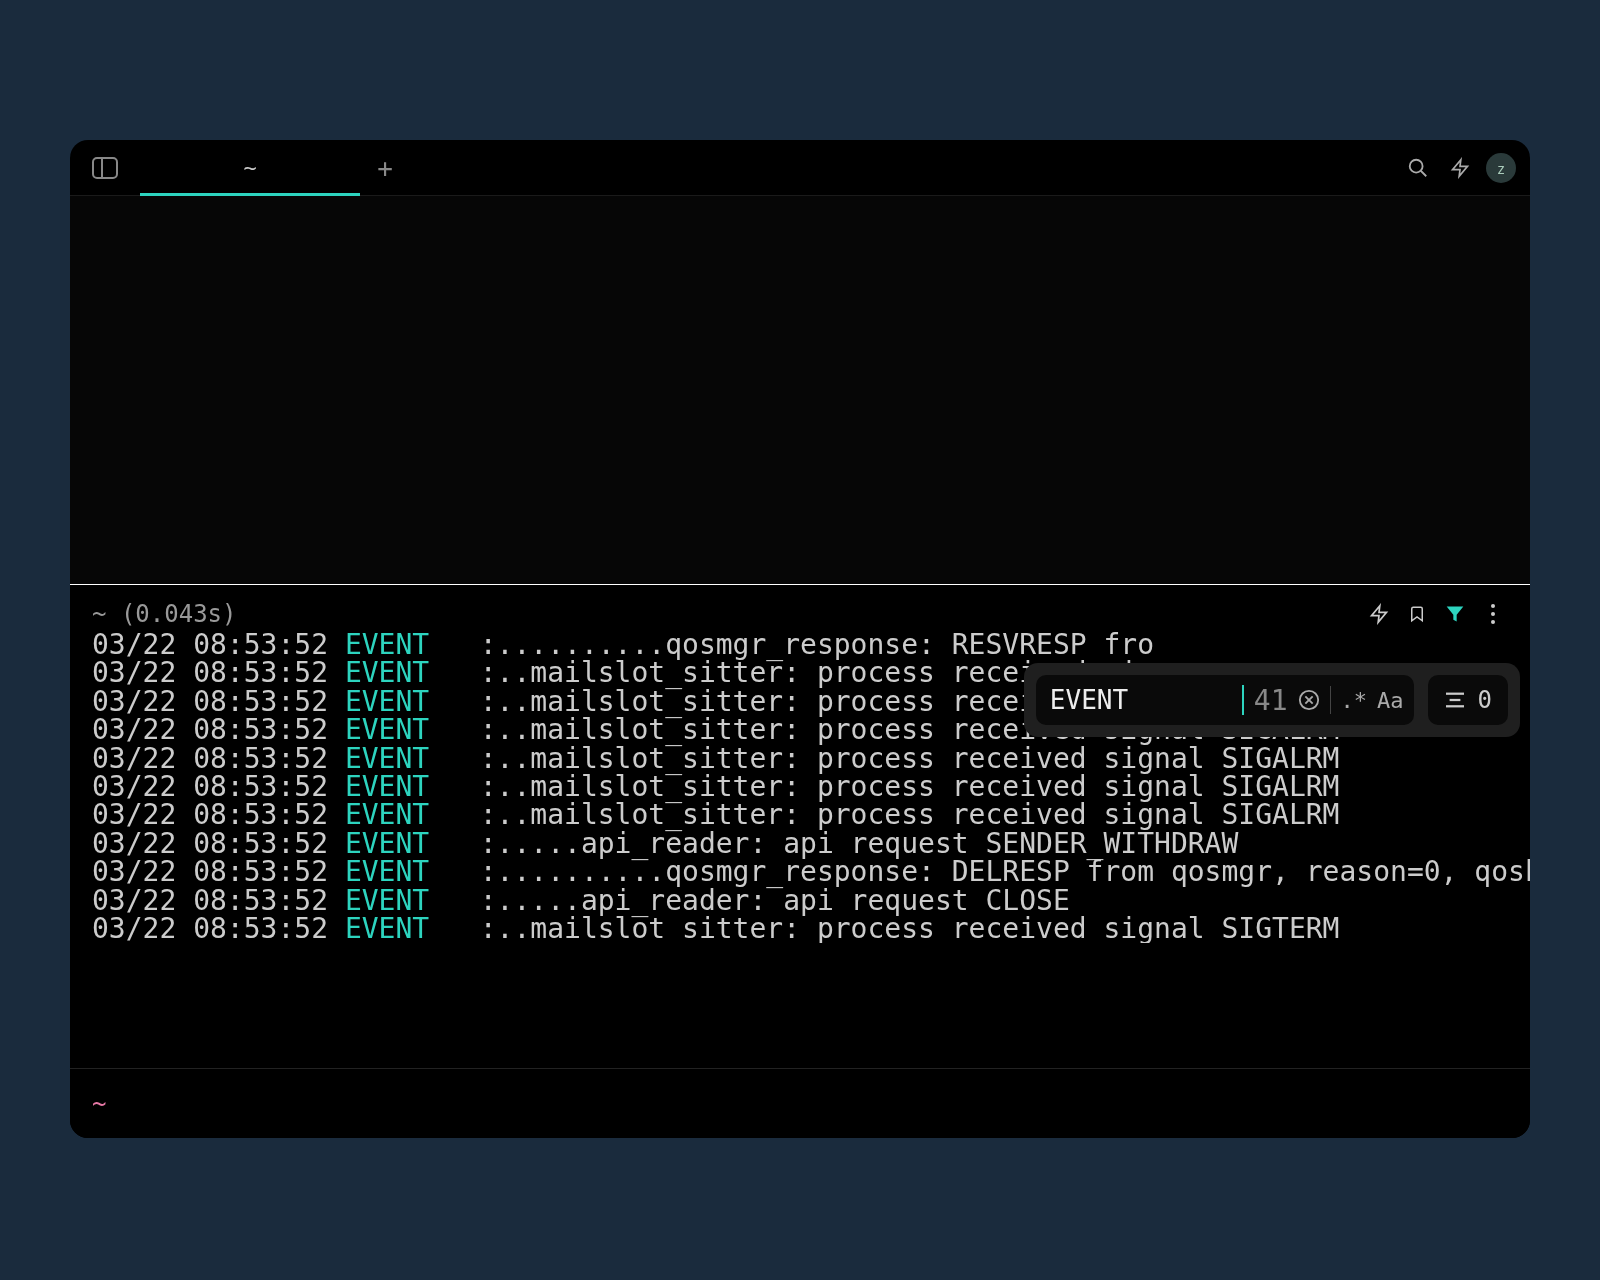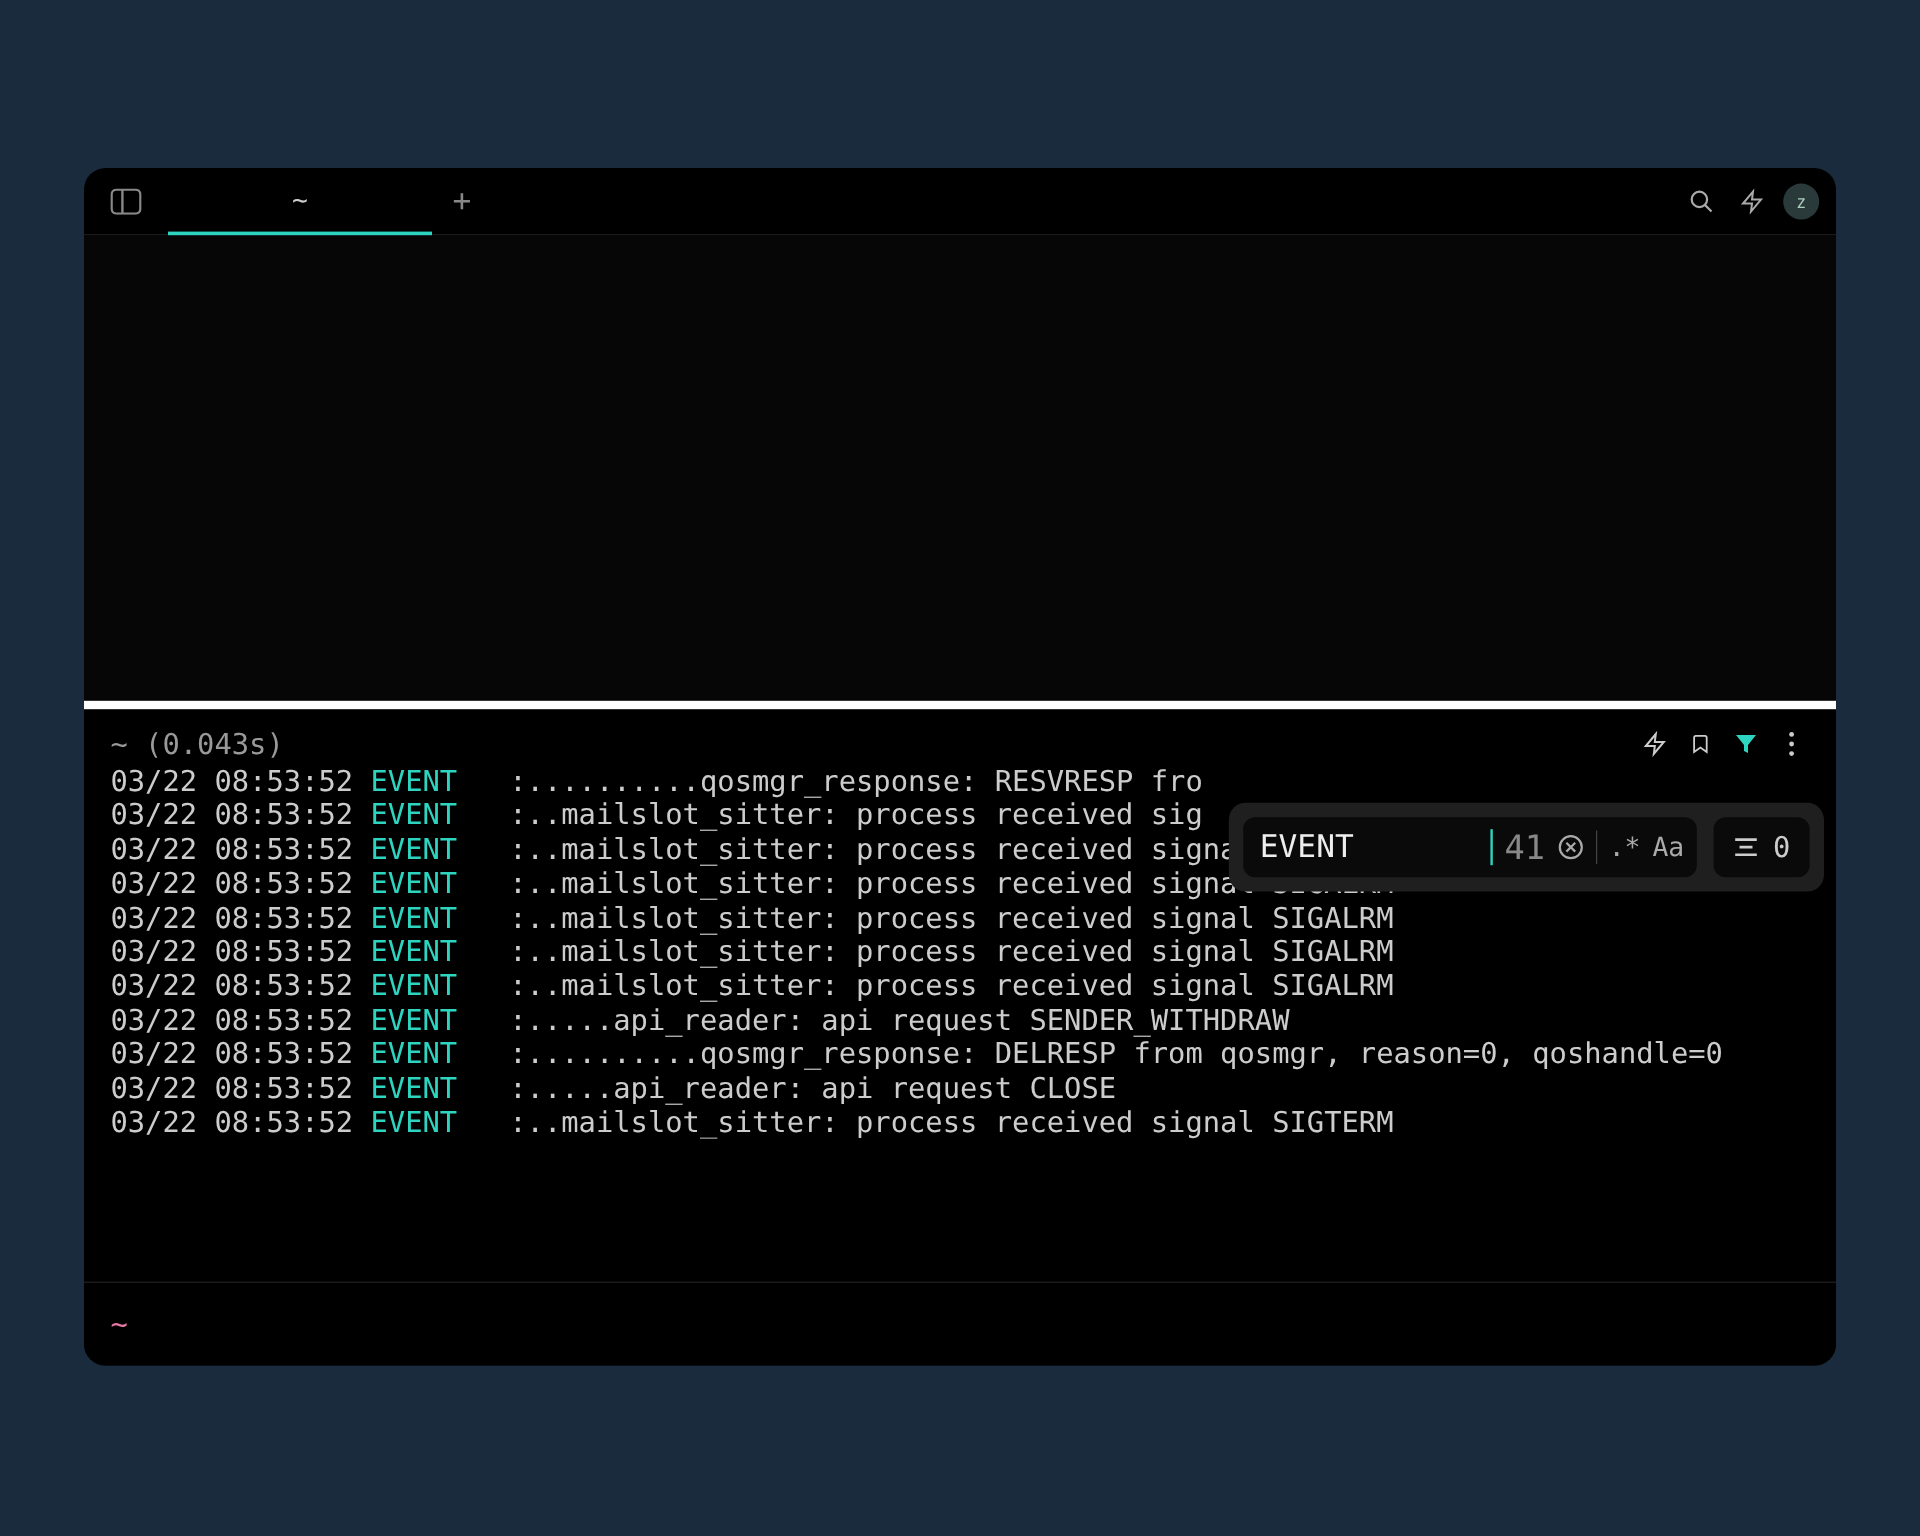--- a/index.html
+++ b/index.html
@@ -99,21 +99,21 @@
   }
   
   .upper {
     flex: 0 0 388px;
     background: #060606;
   }
   
   .lower {
     flex: 1;
     background: #000;
-    border-top: 7px solid #ffffff;
+    border-top: 1px solid #ffffff;
     position: relative;
     display: flex;
     flex-direction: column;
   }
   .block-header {
     display: flex;
     align-items: center;
     justify-content: space-between;
     padding: 14px 22px 2px 22px;
   }
@@ -135,21 +135,21 @@
     color: #ccc;
   }
   .ba-icon.active { color: #2dd4bf; }
   .cmd {
     padding: 4px 22px 12px 22px;
     color: #ddd;
     font-size: 24px;
   }
   .loglines {
     padding: 0 22px;
-    font-size: 24px;
+    font-size: 28px;
     line-height: 28.4px;
     white-space: pre;
     color: #ccc;
     overflow: hidden;
   }
   .logline { display: block; }
   .hl { color: #2dd4bf; }
   
   .filter-popup {
     position: absolute;

